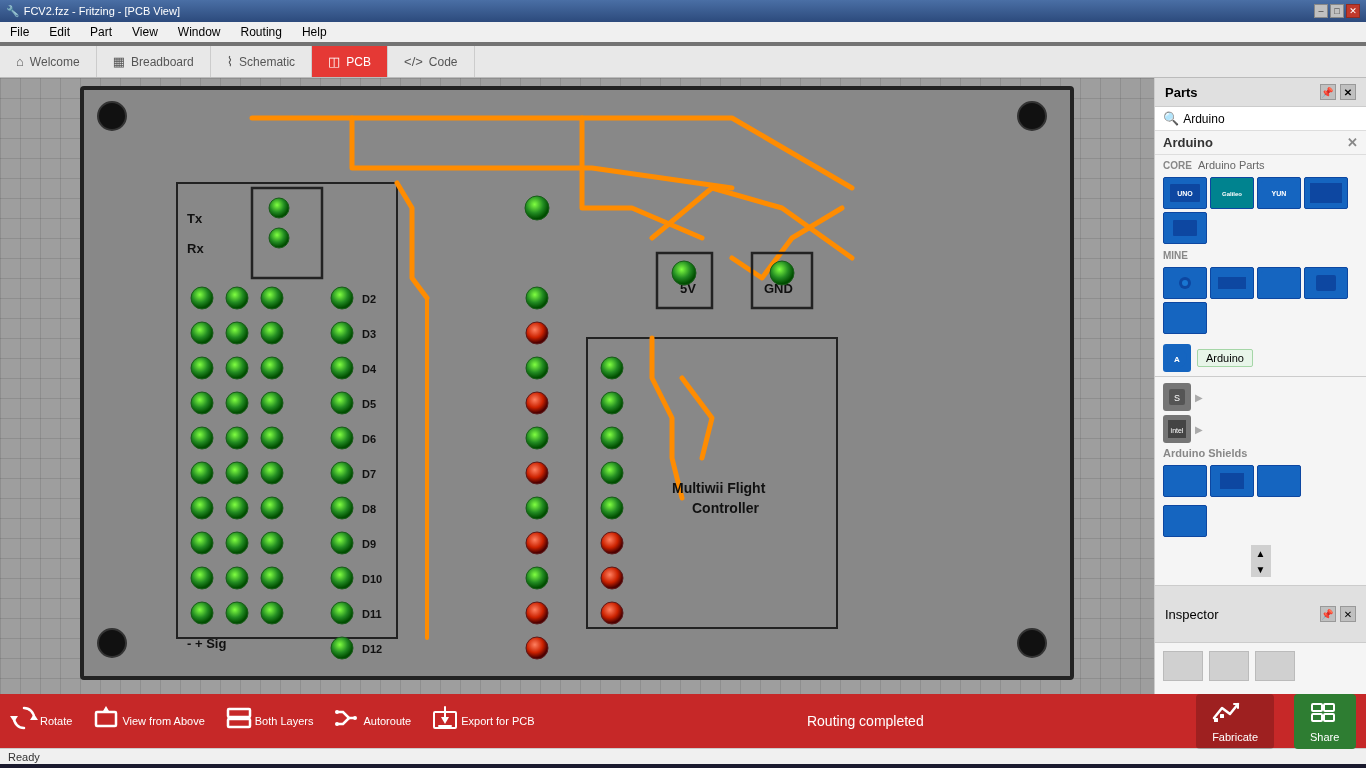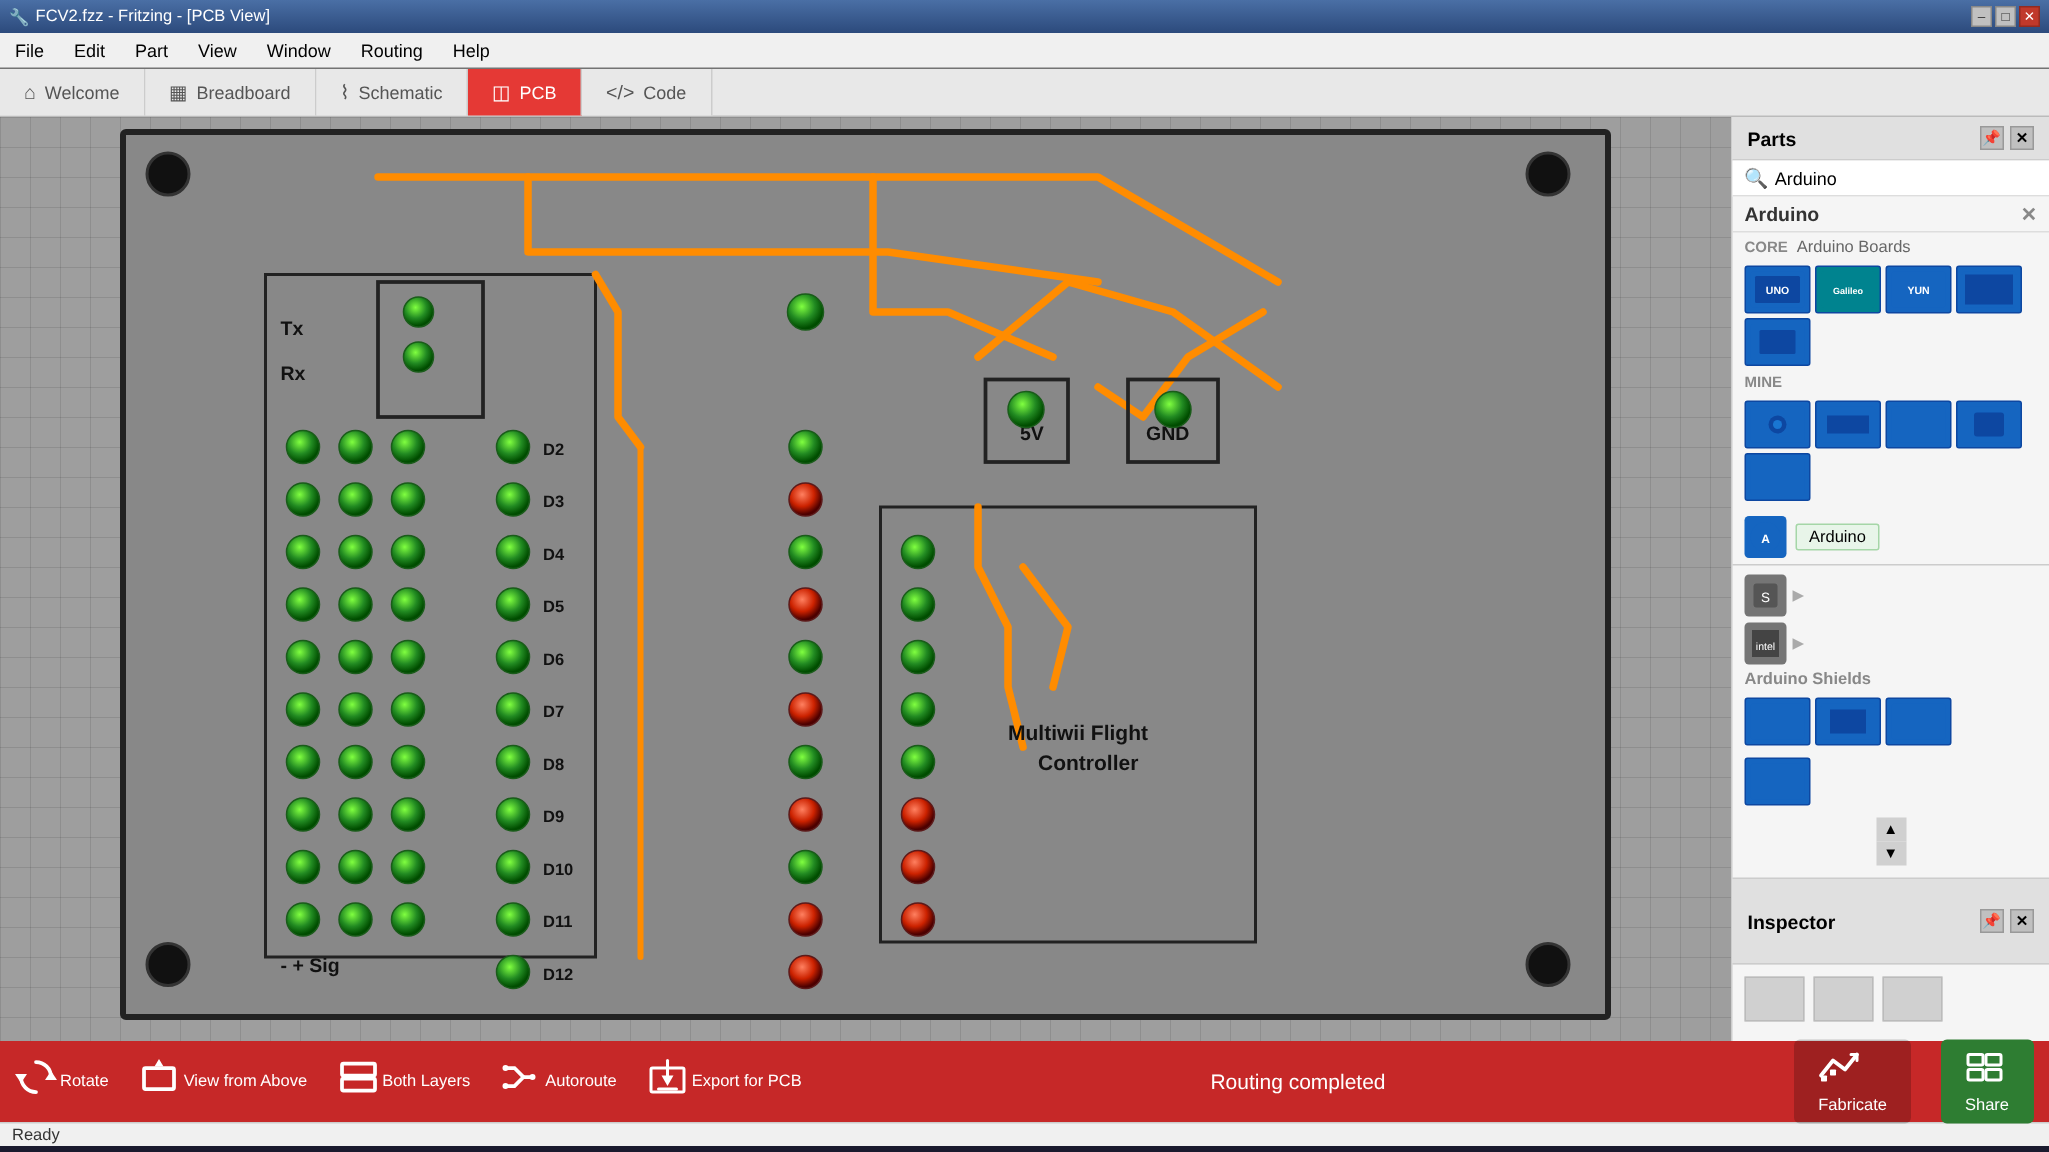--- a/index.html
+++ b/index.html
@@ -26,21 +26,21 @@
       font-size: 9px; cursor: pointer; color: #333;
     }
     .title-btn.close { background: #c0392b; color: white; border-color: #922b21; }
 
     
     .menu-bar {
       height: 24px;
       background: #f0f0f0;
       display: flex;
       align-items: center;
-      border-bottom: 1px solid #737373;
+      border-bottom: 4px solid #737373;
     }
     .menu-item {
       padding: 2px 10px;
       font-size: 12px;
       cursor: pointer;
       height: 100%;
       display: flex;
       align-items: center;
     }
     .menu-item.routing { color: #000; }
@@ -204,21 +204,21 @@
 
     
     .inspector-section {
       border-top: 1px solid #ccc;
       flex: 1;
     }
     .inspector-header {
       padding: 20px 10px;
       background: #e0e0e0;
       border-bottom: 1px solid #ccc;
-      font-weight: bold;
+      font-weight: normal;
       font-size: 13px;
       display: flex;
       align-items: center;
       justify-content: space-between;
     }
     .inspector-content {
       padding: 8px;
       display: flex;
       gap: 6px;
     }
@@ -528,21 +528,21 @@
     </div>
 
     <div class="parts-search-result">
       <span>Arduino</span>
       <span class="parts-close">✕</span>
     </div>
 
     <div class="parts-section">
       <div class="section-header">
         <span class="section-label">CORE</span>
-        <span>Arduino Boards</span>
+        <span>Arduino Parts</span>
       </div>
 
       <div class="parts-grid">
         <div class="pt" style="background:#1565c0;">
           <svg width="40" height="28" viewBox="0 0 40 28">
               <rect x="2" y="2" width="36" height="24" fill="#1565c0" rx="2"></rect>
               <rect x="5" y="5" width="30" height="18" fill="#0d47a1" rx="1"></rect>
               <text x="20" y="17" text-anchor="middle" fill="white" font-size="7" font-weight="bold">UNO</text>
             </svg>
         </div>

